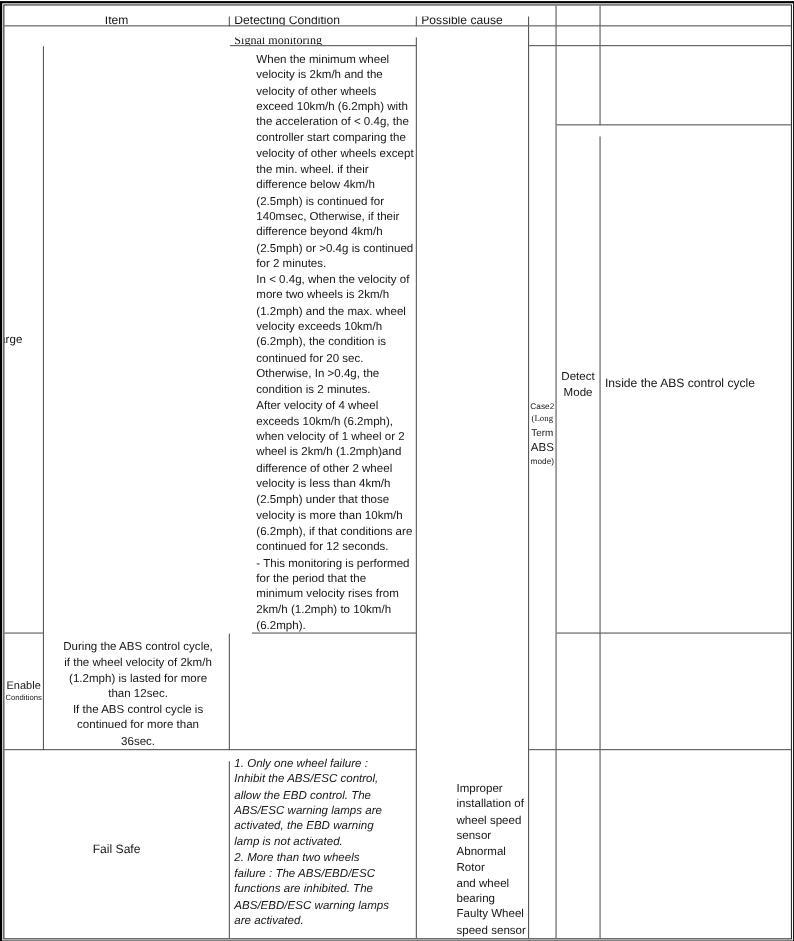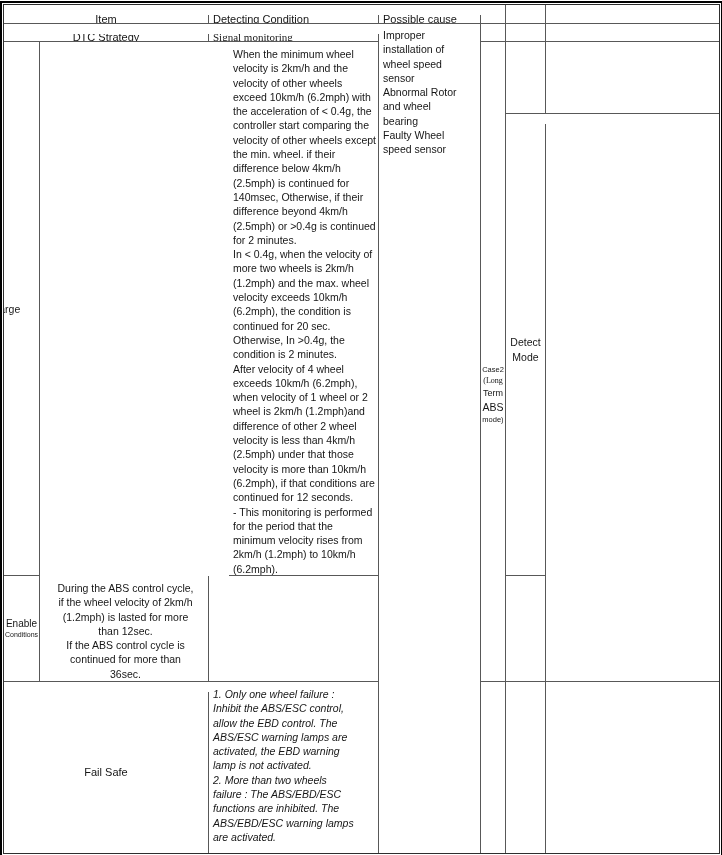--- a/index.html
+++ b/index.html
@@ -52,21 +52,21 @@
   
   .h-item   { grid-area: 1 / 1 / 2 / 3; }
   .h-dc     { grid-area: 1 / 3 / 2 / 4; }
   .h-pc     { grid-area: 1 / 4 / 2 / 5; }
   .h-a      { grid-area: 1 / 5 / 2 / 6; }
   .h-b      { grid-area: 1 / 6 / 2 / 7; }
   .h-c      { grid-area: 1 / 7 / 2 / 8; }
 
   .dtc-l    { grid-area: 2 / 1 / 3 / 3; }
   .dtc-v    { grid-area: 2 / 3 / 3 / 4; font-family: Liberation Serif, serif; }
-  .pc-body  { grid-area: 2 / 4 / 7 / 5; display: flex; align-items: flex-start; }
+  .pc-body  { grid-area: 2 / 4 / 7 / 5; display: flex; align-items: flex-end; margin-left: 32px; }
   .a-r2     { grid-area: 2 / 5 / 3 / 6; }
   .b-r2     { grid-area: 2 / 6 / 3 / 7; }
   .c-r2     { grid-area: 2 / 7 / 3 / 8; }
 
   .case1    { grid-area: 3 / 1 / 5 / 2; }
   .en1      { grid-area: 3 / 2 / 5 / 3; }
   .dc-body  { grid-area: 3 / 3 / 5 / 4; margin-left: 20px; }
   .case2    { grid-area: 3 / 5 / 6 / 6; padding-top: 322px; text-align: center; }
   .b-r3     { grid-area: 3 / 6 / 4 / 7; }
   .c-r3     { grid-area: 3 / 7 / 4 / 8; }
@@ -106,21 +106,20 @@
 <div class="page">
   <div class="tbl">
 
     <div class="cell h-item br bb center hdr">Item</div>
     <div class="cell h-dc br bb vcenter padl hdr">Detecting Condition</div>
     <div class="cell h-pc br bb vcenter padl hdr">Possible cause</div>
     <div class="cell h-a br bb"></div>
     <div class="cell h-b br bb"></div>
     <div class="cell h-c bb"></div>
 
-    <div class="cell dtc-l br bb center hdr">DTC Strategy</div>
     <div class="cell dtc-v br bb vcenter padl hdr">Signal monitoring</div>
     <div class="cell pc-body br">
       <div class="body-text">Improper
 installation of
 wheel speed
 sensor
 Abnormal Rotor
 and wheel
 bearing
 Faulty Wheel
@@ -179,20 +178,21 @@
       <span class="l2">(Long</span>
       <span class="l3">Term</span>
       <span class="l4">ABS</span>
       <span class="l5">mode)</span>
     </div>
     <div class="cell b-r3 br bb"></div>
     <div class="cell c-r3 bb"></div>
 
     <div class="cell dm br bb center hdr">Detect
 Mode</div>
+    <div class="cell ia bb vcenter padl hdr">Inside the ABS control cycle</div>
 
     <div class="cell en2-l br bb">
       <span style="display:flex;flex-direction:column;align-items:center;">
         <span class="l1">Enable</span>
         <span class="l2">Conditions</span>
       </span>
     </div>
     <div class="cell en2-t br bb">
       <div class="body-text" style="padding-top:5px;">During the ABS control cycle,
 if the wheel velocity of 2km/h

